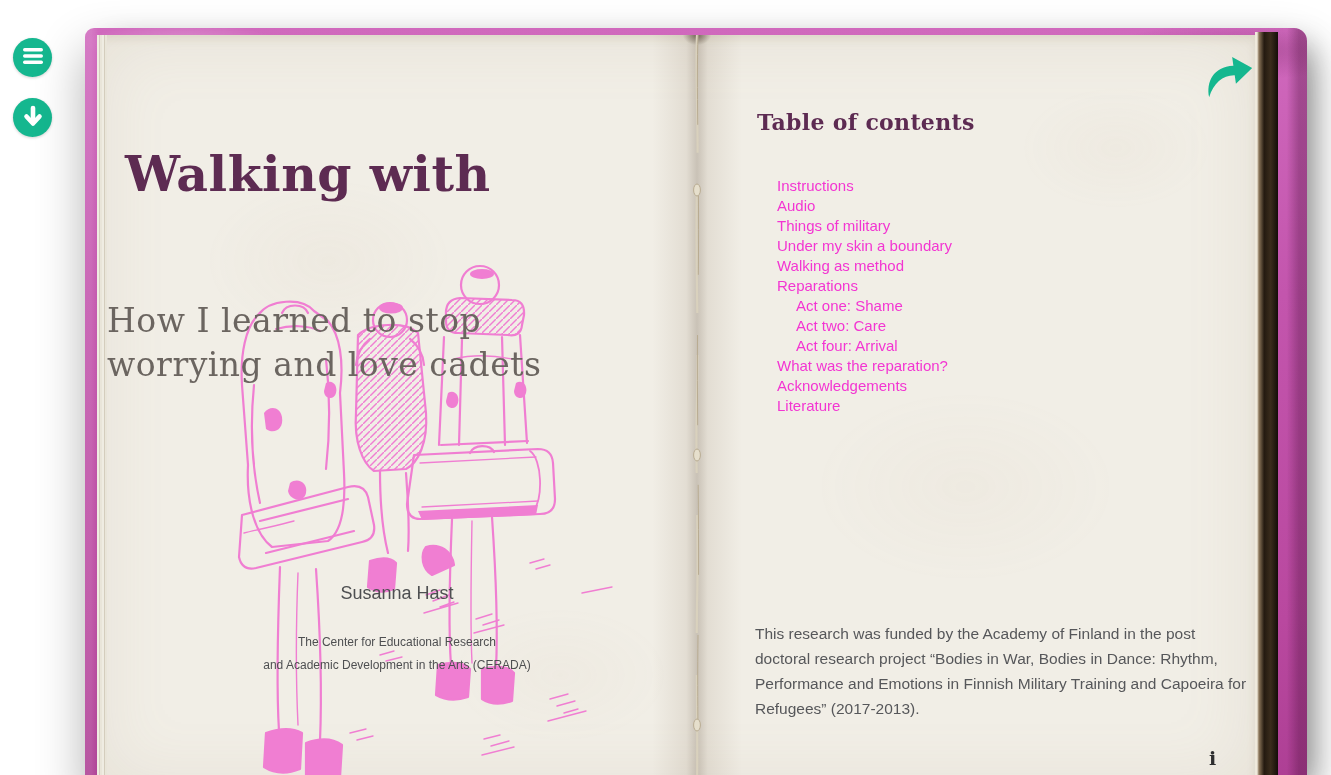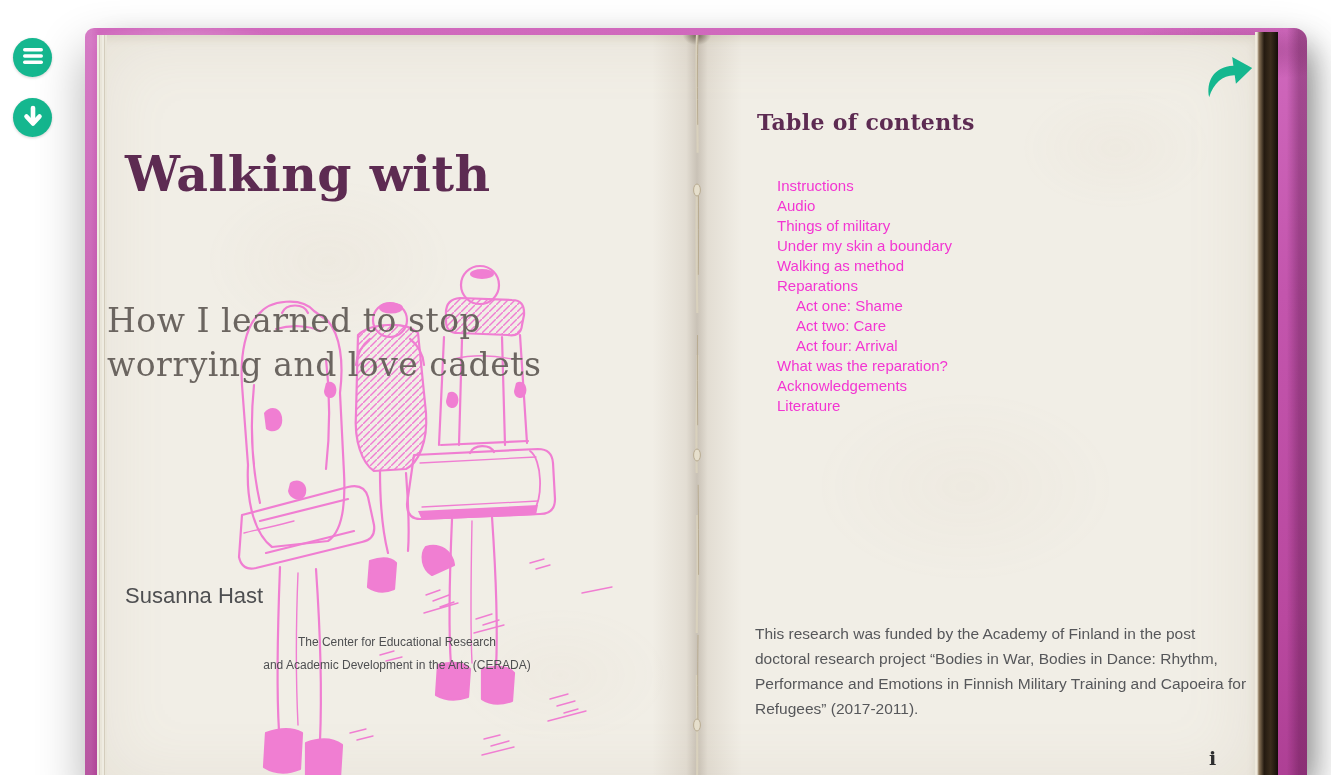--- a/index.html
+++ b/index.html
@@ -48,22 +48,22 @@
 
   
   .title{position:absolute;left:28px;top:103px;width:544px;
          font-family:"DejaVu Serif",serif;font-weight:700;font-size:49px;line-height:73px;
          color:#5d2b52;letter-spacing:.5px;}
   .title span{display:block;}
   .subtitle{position:absolute;left:10px;top:264px;width:580px;text-align:left;
          font-family:"DejaVu Serif",serif;font-weight:400;font-size:33px;line-height:44px;
          color:#6b6560;letter-spacing:.5px;z-index:2;}
   .subtitle span{display:block;}
-  .author{position:absolute;left:28px;top:548px;width:544px;text-align:left;
-         font-size:22px;color:#4e4f51;z-index:2;}
+  .author{position:absolute;left:28px;top:548px;width:544px;text-align:center;
+         font-size:18px;color:#4e4f51;z-index:2;}
   .affiliation{position:absolute;left:28px;top:596px;width:544px;text-align:center;
          font-size:12px;line-height:23px;color:#4e4f51;z-index:2;}
   .affiliation span{display:block;}
   .sketch{position:absolute;left:133px;top:228px;width:430px;height:517px;z-index:1;}
 
   
   .toc-heading{position:absolute;left:60px;top:74px;font-family:"DejaVu Serif",serif;
          font-weight:700;font-size:22px;color:#5d2b52;letter-spacing:.3px;}
   .toc{position:absolute;left:80px;top:141px;font-size:15px;line-height:20px;}
   .toc a{display:block;color:#f335d2;text-decoration:none;cursor:pointer;}
@@ -247,20 +247,20 @@
 
             <a href="#" class="indent">Act four: Arrival</a>
 
             <a href="#">What was the reparation?</a>
 
             <a href="#">Acknowledgements</a>
 
             <a href="#">Literature</a>
           </nav>
 
-        <p class="funding">This research was funded by the Academy of Finland in the post doctoral research project “Bodies in War, Bodies in Dance: Rhythm, Performance and Emotions in Finnish Military Training and Capoeira for Refugees” (2017-2011).</p>
+        <p class="funding">This research was funded by the Academy of Finland in the post doctoral research project “Bodies in War, Bodies in Dance: Rhythm, Performance and Emotions in Finnish Military Training and Capoeira for Refugees” (2017-2013).</p>
 
         <div class="pagenum">i</div>
       </div>
 
     </div>
   </div>
 </div>
 
 </body></html>

